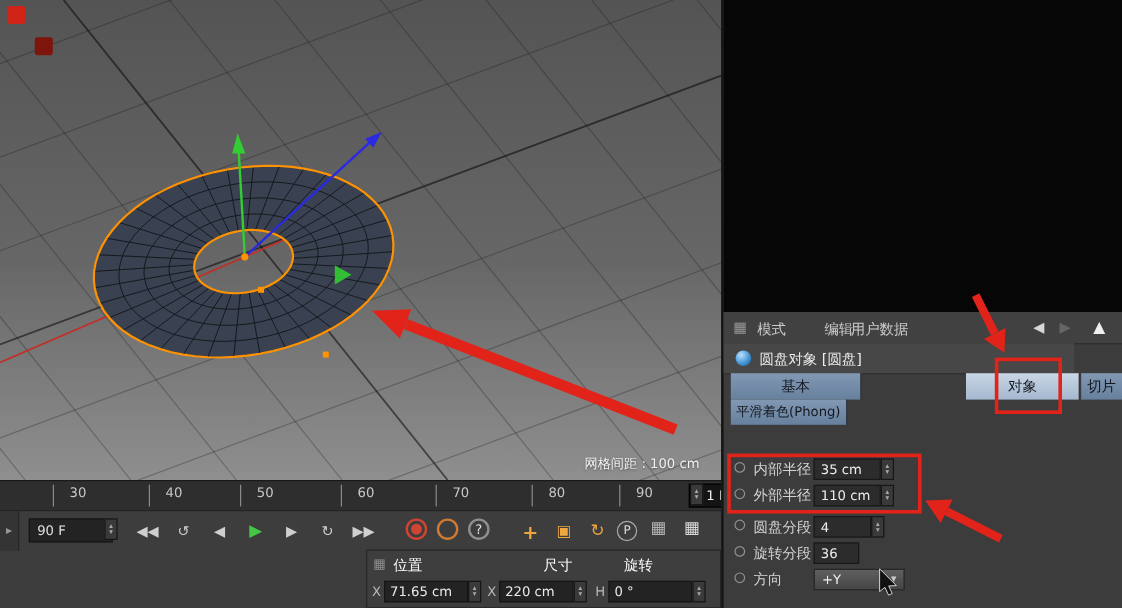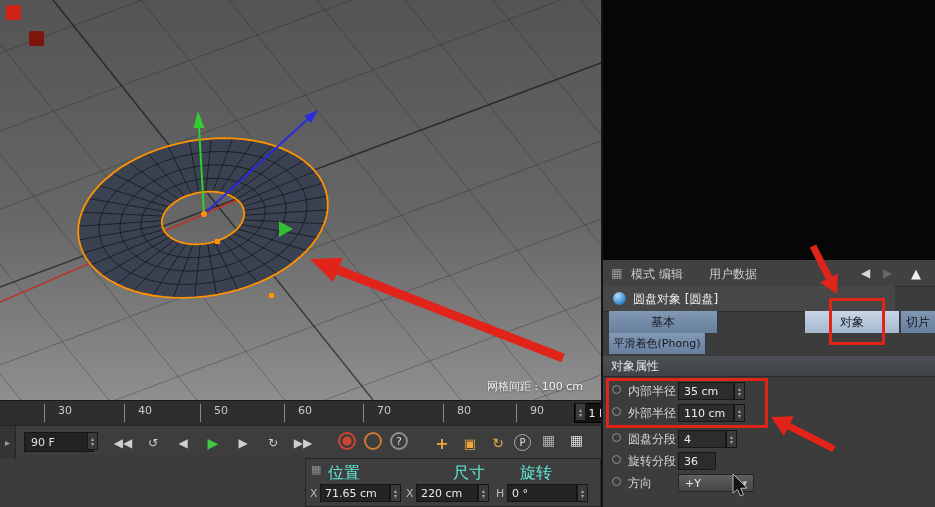--- a/index.html
+++ b/index.html
@@ -40,21 +40,21 @@
   .rec2{border:2px solid #cf7a33;}
   .rec3{border:2px solid #8f8f8f;color:#ddd;font-size:11px;display:flex;align-items:center;justify-content:center;}
   .tool{position:absolute;top:5px;width:24px;height:24px;display:flex;align-items:center;justify-content:center;color:#eda640;}
   .pcirc{position:absolute;left:514px;top:8px;width:17px;height:17px;border:1.5px solid #aaa;border-radius:50%;
     font-size:10px;color:#ddd;display:flex;align-items:center;justify-content:center;box-sizing:border-box;}
   .gridicn{position:absolute;top:6px;font-size:14px;color:#b0b0b0;}
 
   
   .coords{position:absolute;left:305px;top:458px;width:296px;height:49px;background:#3e3e3e;
     border:1px solid #262626;box-sizing:border-box;}
-  .c-head{position:absolute;top:4px;font-size:16px;color:#5eead4;}
+  .c-head{position:absolute;top:4px;font-size:12px;color:#ffffff;}
   .c-axis{position:absolute;top:28px;font-size:11px;color:#b8b8b8;}
   .c-field{position:absolute;top:25px;height:18px;background:#232323;border:1px solid #161616;
     color:#eaeaea;font-size:11px;display:flex;align-items:center;padding-left:4px;box-sizing:border-box;}
 
   
   .rpanel{position:absolute;left:601px;top:0;width:334px;height:507px;background:#3c3c3c;
     border-left:2px solid #141414;box-sizing:border-box;}
   .blackzone{position:absolute;left:0;top:0;width:332px;height:260px;background:#060606;}
   .am-toolbar{position:absolute;left:0;top:260px;width:332px;height:26px;background:#414141;
     border-bottom:1px solid #2c2c2c;}
@@ -237,38 +237,37 @@
       <span>▾</span>
     </div>
   </div>
 
   <div class="rpanel">
     <div class="blackzone"></div>
 
     <div class="am-toolbar">
       <span class="am-menu" style="left:8px;color:#999;font-size:12px">▦</span>
       <span class="am-menu" style="left:28px">模式</span>
-      <span class="am-menu" style="left:56px">编辑</span>
+      <span class="am-menu" style="left:84px">编辑</span>
       <span class="am-menu" style="left:106px">用户数据</span>
       <span class="am-menu" style="left:258px;color:#d8d8d8">◀</span>
       <span class="am-menu" style="left:280px;color:#666">▶</span>
       <span class="am-menu" style="left:308px;color:#f0f0f0;font-size:13px">▲</span>
     </div>
 
     <div class="obj-row">
       <div class="obj-icon"></div>
       <div class="obj-title">圆盘对象 [圆盘]</div>
     </div>
 
     <div class="tab" style="left:6px;top:311px;width:109px">基本</div>
     <div class="tab active" style="left:202px;top:311px;width:95px">对象</div>
     <div class="tab" style="left:298px;top:311px;width:34px;border-right:none">切片</div>
     <div class="tab" style="left:6px;top:333px;width:97px;height:21px;font-size:11px">平滑着色(Phong)</div>
 
-    <div class="sect">对象属性</div>
 
     <div class="prow" style="top:380px">
       <div class="pdot"></div>
       <span class="plabel">内部半径</span>
       <div class="pfield" style="left:75px;width:56px">35 cm</div>
       <div class="spin" style="position:absolute;left:131px;top:2px">
         <span>▴</span>
         <span>▾</span>
       </div>
     </div>

